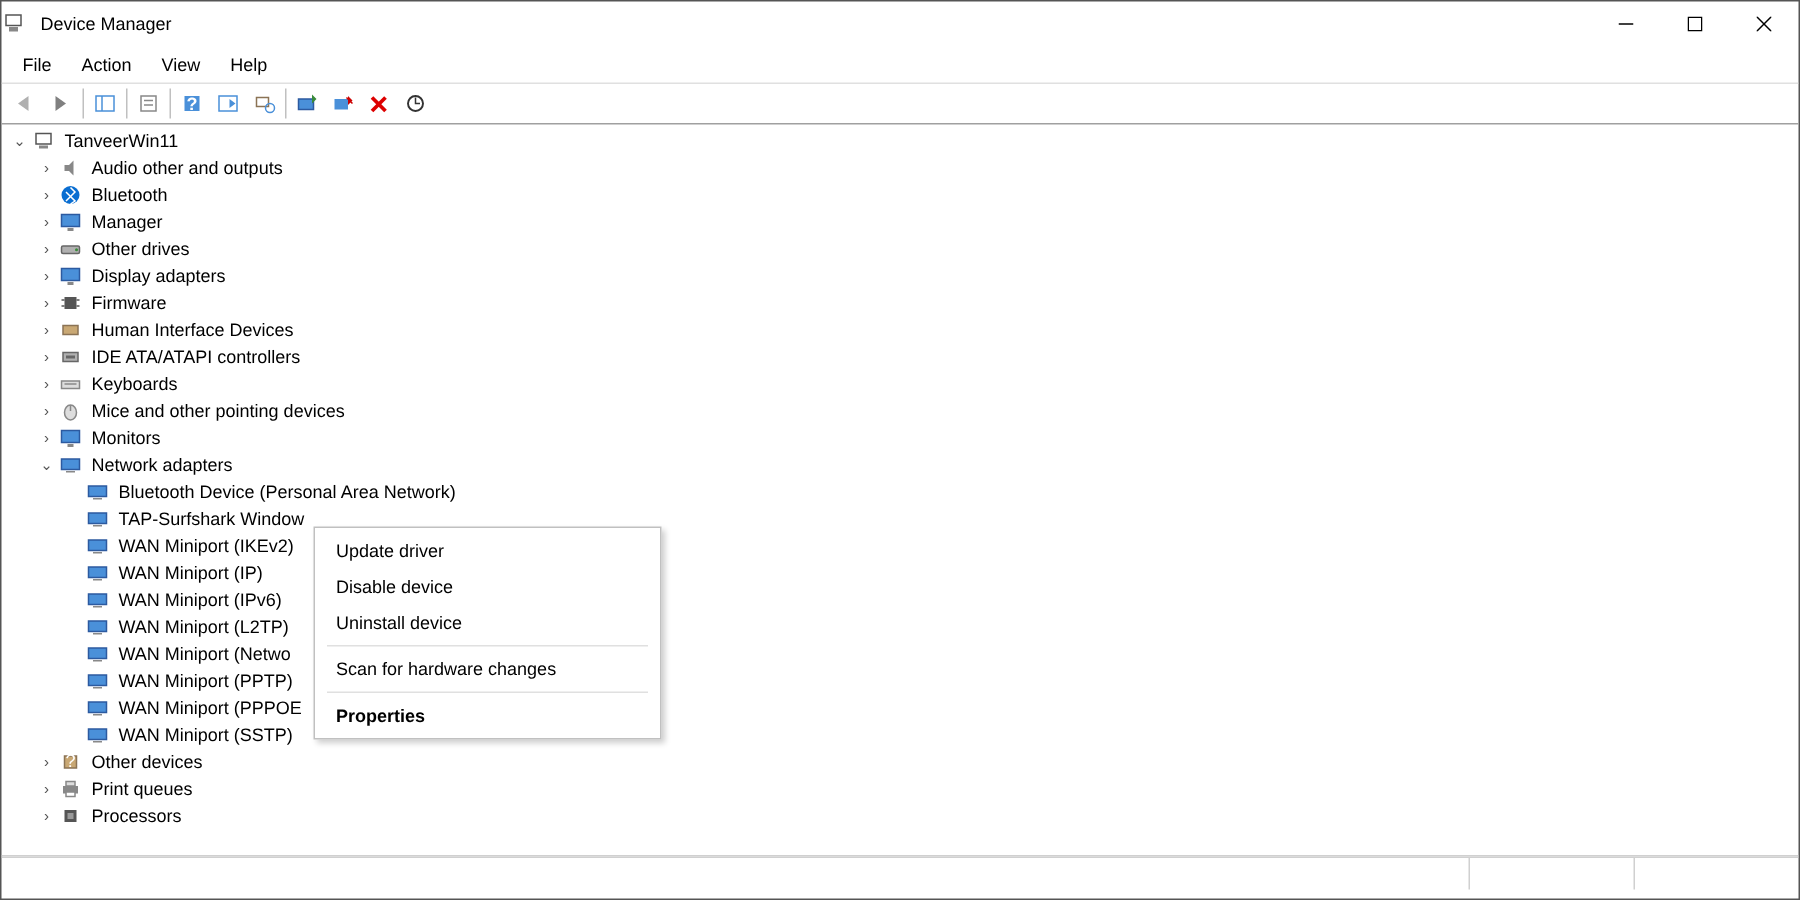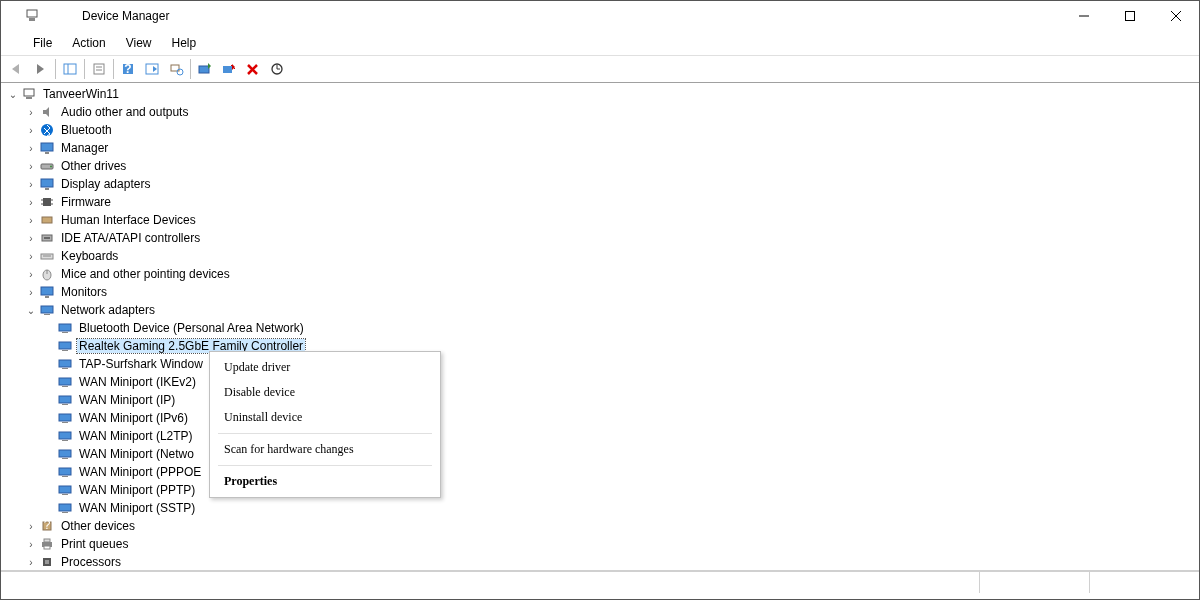--- a/index.html
+++ b/index.html
@@ -1,34 +1,34 @@
 <!DOCTYPE html>
 <html><head>
 <meta charset="utf-8">
 <style>
 * { box-sizing: border-box; margin: 0; padding: 0; font-family: "Segoe UI", Tahoma, sans-serif; font-size: 12px; }
 body { background: #fff; width: 1200px; height: 600px; overflow: hidden; border: 1px solid #555; position:relative;}
-.titlebar { display:flex; align-items:center; height:30px; padding-left:23px;gap:32px; }
+.titlebar { display:flex; align-items:center; height:30px; padding-left:0; }
 .titlebar .title { margin-left:6px; }
 .winbtns { margin-left:auto; display:flex; }
 .winbtn { width:46px; height:30px; display:flex; align-items:center; justify-content:center; }
-.menubar { display:flex; gap:4px; padding:2px 24px; height:24px; align-items:center; }
+.menubar { display:flex; gap:4px; padding:2px 6px; height:24px; align-items:center; }
 .menubar span { padding:2px 8px; }
 .toolbar { display:flex; gap:0; padding:2px 4px; border-top:1px solid #e0e0e0; border-bottom:1px solid #a0a0a0; height:28px; align-items:center; }
 .tbtn { width:24px; height:22px; display:flex; align-items:center; justify-content:center; border:1px solid transparent; }
 .tsep { width:1px; height:20px; background:#c0c0c0; margin:0 2px; }
 .tree-wrap { height:488px; overflow-y:auto; overflow-x:hidden; border-bottom:1px solid #d0d0d0; position:relative;}
 .tree { padding:2px 0 2px 4px; }
 .row { display:flex; align-items:center; height:18px; white-space:nowrap; }
 .chev { width:16px; text-align:center; color:#555; font-size:10px; cursor:pointer;}
 .icon { width:16px; height:16px; margin-right:4px; display:flex; align-items:center; justify-content:center;}
 .label { padding:0 2px; }
 .selected .label { background:#cce8ff; outline:1px dotted #555; }
 .ctxmenu { position:absolute; background:#fff; border:1px solid #c0c0c0; box-shadow:2px 2px 4px rgba(0,0,0,0.2); padding:3px 0; width:232px; }
-.ctxitem { padding:5px 14px;font-family:Liberation Serif, serif; }
+.ctxitem { padding:5px 14px; }
 .ctxsep { height:1px; background:#e0e0e0; margin:3px 8px; }
 .ctxitem.bold { font-weight:700; }
 .statusbar { display:flex; height:22px; border-top:1px solid #d0d0d0; }
 .statusbar div { border-left:1px solid #d0d0d0; }
 .statusbar div:first-child { flex:1; border-left:none;}
 .statusbar div:nth-child(2){ width:110px;}
 .statusbar div:nth-child(3){ width:110px;}
 svg { display:block; }
 </style>
 </head>
@@ -292,29 +292,20 @@
   <div class="row" style="padding-left:52px">
         <span class="icon">
           <svg width="14" height="14">
             <rect x="1" y="3" width="12" height="7" fill="#4a90d9" stroke="#2c5aa0"></rect>
             <rect x="4" y="11" width="6" height="1" fill="#888"></rect>
           </svg>
         </span>
         <span class="label">Bluetooth Device (Personal Area Network)</span>
       </div>
 
-  <div class="row selected" style="padding-left:52px">
-        <span class="icon">
-          <svg width="14" height="14">
-            <rect x="1" y="3" width="12" height="7" fill="#4a90d9" stroke="#2c5aa0"></rect>
-            <rect x="4" y="11" width="6" height="1" fill="#888"></rect>
-          </svg>
-        </span>
-        <span class="label">Realtek Gaming 2.5GbE Family Controller</span>
-      </div>
 
   <div class="row" style="padding-left:52px">
         <span class="icon">
           <svg width="14" height="14">
             <rect x="1" y="3" width="12" height="7" fill="#4a90d9" stroke="#2c5aa0"></rect>
             <rect x="4" y="11" width="6" height="1" fill="#888"></rect>
           </svg>
         </span>
         <span class="label">TAP-Surfshark Window</span>
       </div>
@@ -363,30 +354,30 @@
         </span>
         <span class="label">WAN Miniport (Netwo</span>
       </div>
   <div class="row" style="padding-left:52px">
         <span class="icon">
           <svg width="14" height="14">
             <rect x="1" y="3" width="12" height="7" fill="#4a90d9" stroke="#2c5aa0"></rect>
             <rect x="4" y="11" width="6" height="1" fill="#888"></rect>
           </svg>
         </span>
+        <span class="label">WAN Miniport (PPTP)</span>
+      </div>
+  <div class="row" style="padding-left:52px">
+        <span class="icon">
+          <svg width="14" height="14">
+            <rect x="1" y="3" width="12" height="7" fill="#4a90d9" stroke="#2c5aa0"></rect>
+            <rect x="4" y="11" width="6" height="1" fill="#888"></rect>
+          </svg>
+        </span>
         <span class="label">WAN Miniport (PPPOE</span>
-      </div>
-  <div class="row" style="padding-left:52px">
-        <span class="icon">
-          <svg width="14" height="14">
-            <rect x="1" y="3" width="12" height="7" fill="#4a90d9" stroke="#2c5aa0"></rect>
-            <rect x="4" y="11" width="6" height="1" fill="#888"></rect>
-          </svg>
-        </span>
-        <span class="label">WAN Miniport (PPTP)</span>
       </div>
   <div class="row" style="padding-left:52px">
         <span class="icon">
           <svg width="14" height="14">
             <rect x="1" y="3" width="12" height="7" fill="#4a90d9" stroke="#2c5aa0"></rect>
             <rect x="4" y="11" width="6" height="1" fill="#888"></rect>
           </svg>
         </span>
         <span class="label">WAN Miniport (SSTP)</span>
       </div>

